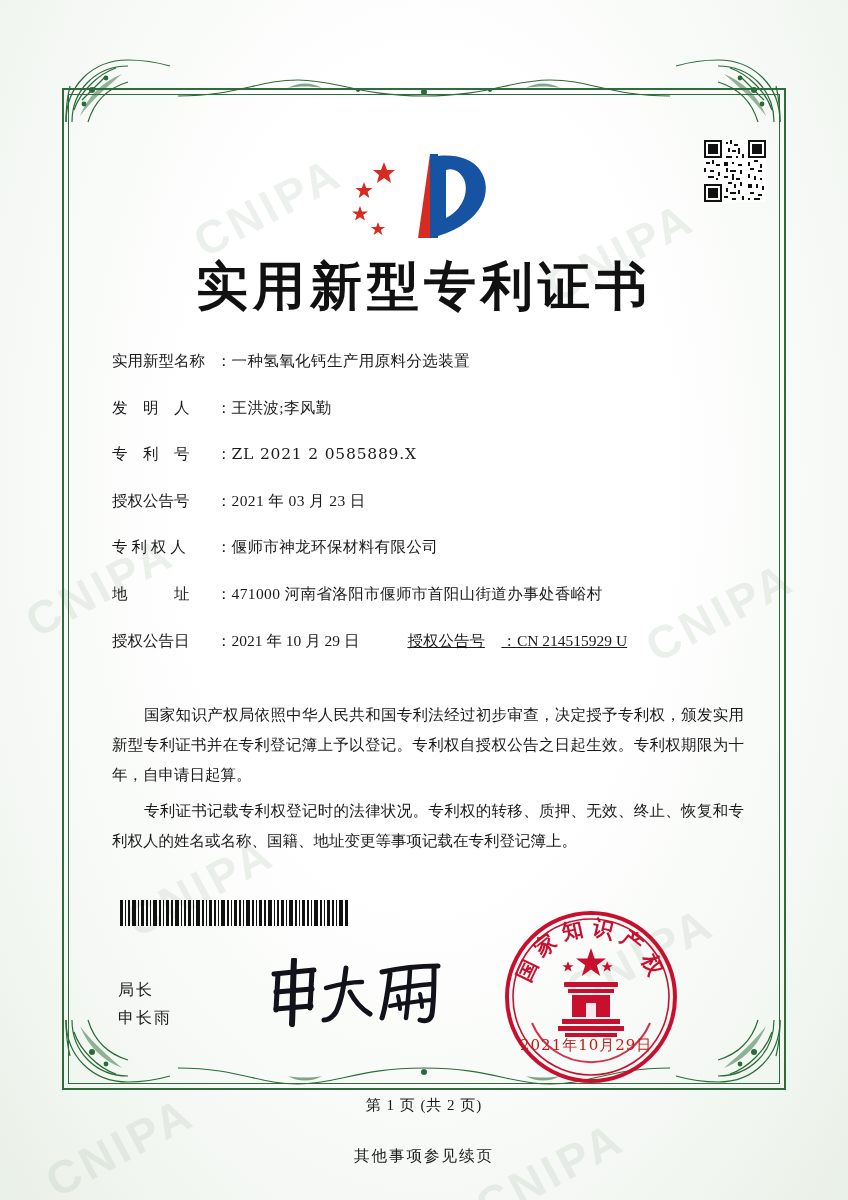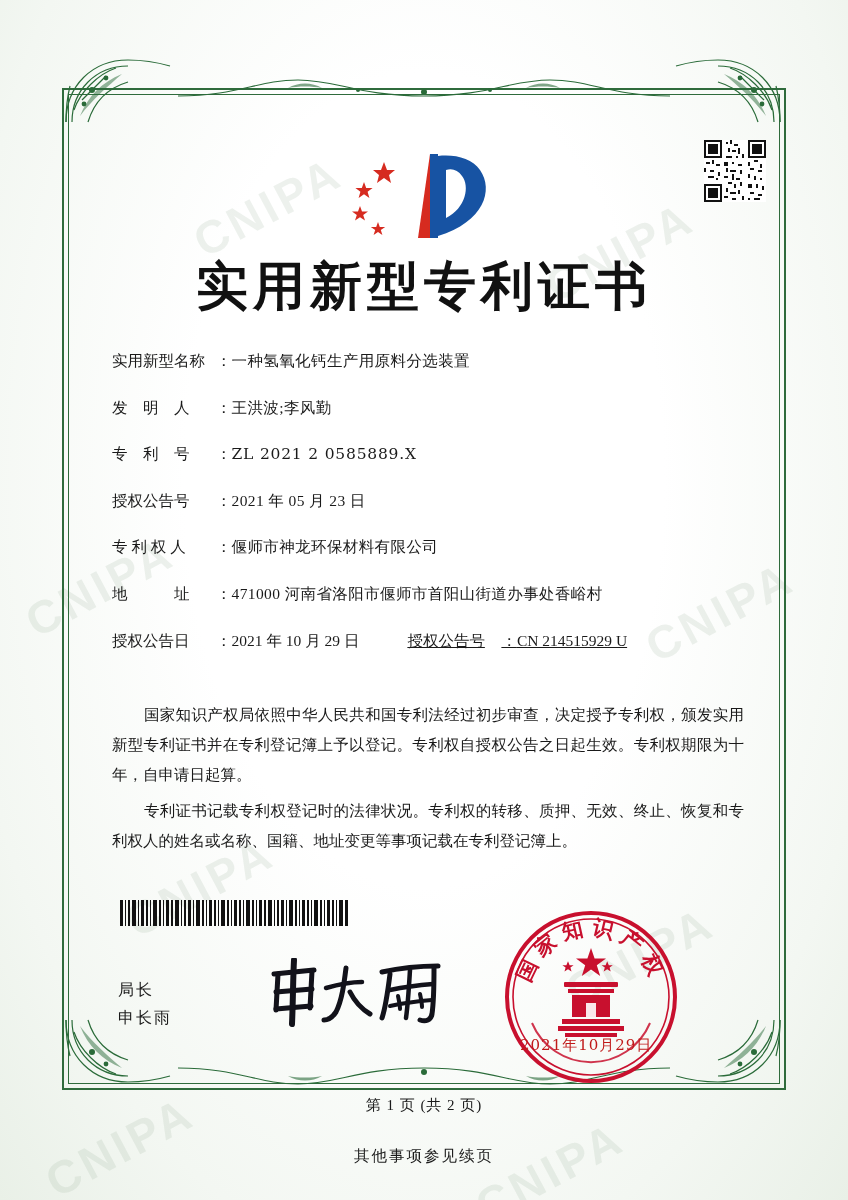--- a/index.html
+++ b/index.html
@@ -433,21 +433,21 @@
 
     <div class="field-row">
       <div class="field-label">专　利　号</div>
       <div class="field-colon">：</div>
       <div class="field-value mono">ZL 2021 2 0585889.X</div>
     </div>
 
     <div class="field-row">
       <div class="field-label">授权公告号</div>
       <div class="field-colon">：</div>
-      <div class="field-value">2021 年 05 月 23 日</div>
+      <div class="field-value">2021 年 03 月 23 日</div>
     </div>
 
     <div class="field-row">
       <div class="field-label">专 利 权 人</div>
       <div class="field-colon">：</div>
       <div class="field-value">偃师市神龙环保材料有限公司</div>
     </div>
 
     <div class="field-row">
       <div class="field-label">地　　　址</div>

